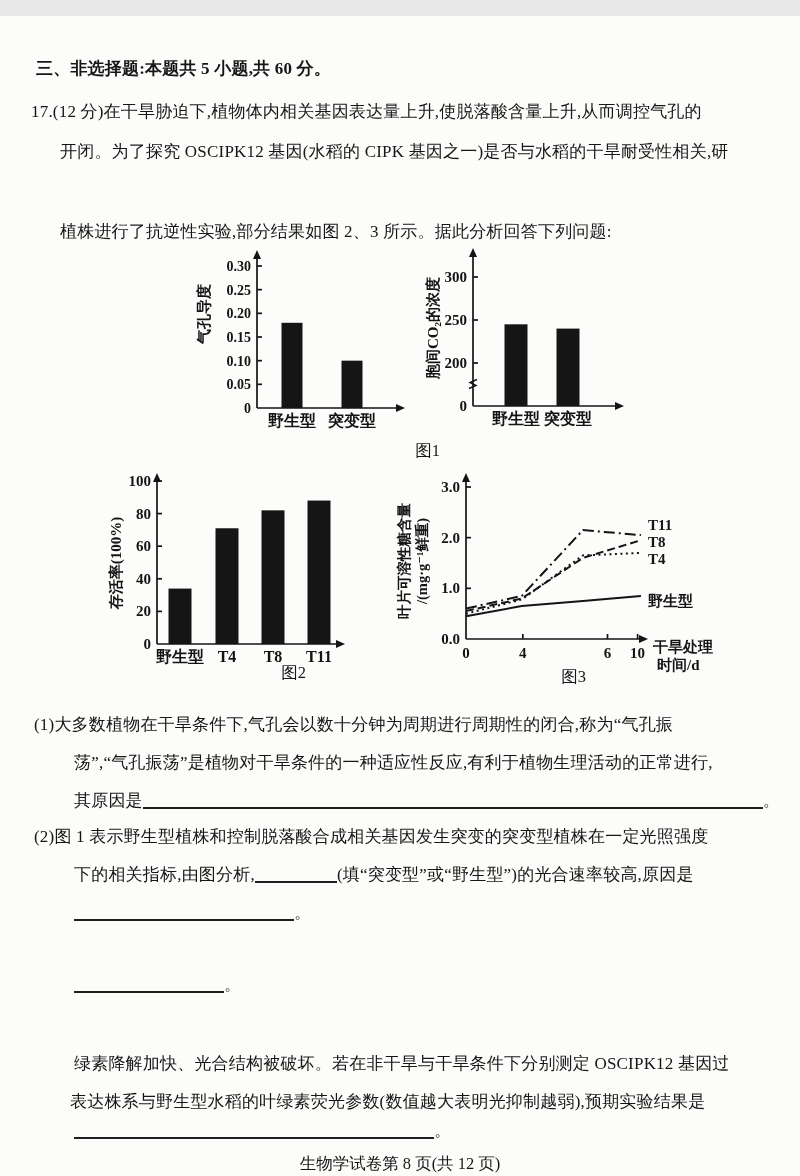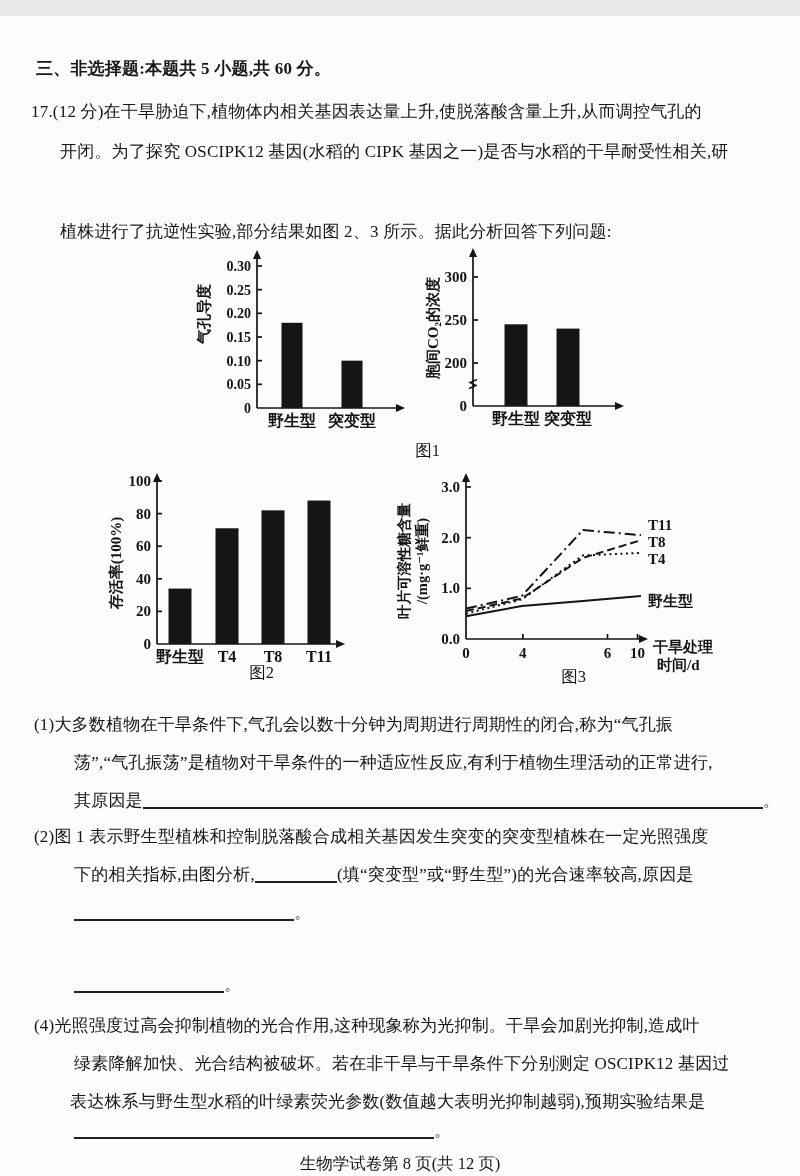--- a/index.html
+++ b/index.html
@@ -135,42 +135,41 @@
         <polyline points="71.0,143.1 126.8,130.5 187.9,89.9 245.9,72.2" fill="none" stroke="#141414" stroke-width="2" stroke-dasharray="8 4"></polyline>
         <polyline points="71.0,140.6 126.8,127.9 187.9,62.1 245.9,67.1" fill="none" stroke="#141414" stroke-width="2" stroke-dasharray="11 4 2 4"></polyline>
         <text x="253" y="62.133333333333354" font-size="15" font-weight="700">T11</text>
         <text x="253" y="79.2" font-size="15" font-weight="700">T8</text>
         <text x="253" y="95.86666666666667" font-size="15" font-weight="700">T4</text>
         <text x="253" y="137.93333333333334" font-size="15" font-weight="700">野生型</text>
         <text x="14" y="93" text-anchor="middle" font-size="14.5" font-weight="700" transform="rotate(-90 14 93)">叶片可溶性糖含量</text>
         <text x="32" y="93" text-anchor="middle" font-size="14.5" font-weight="700" transform="rotate(-90 32 93)">/(mg·g⁻¹鲜重)</text>
       </svg>
     </div>
-  <div class="caption" style="left:204px;top:646px;width:70px">图2</div>
+  <div class="caption" style="left:236px;top:646px;width:70px">图2</div>
   <div class="caption" style="left:516px;top:650px;width:70px">图3</div>
 
   <div class="tline" style="top:698px;left:34px">(1)大多数植物在干旱条件下,气孔会以数十分钟为周期进行周期性的闭合,称为“气孔振</div>
   <div class="tline" style="top:736px;left:74px">荡”,“气孔振荡”是植物对干旱条件的一种适应性反应,有利于植物生理活动的正常进行,</div>
   <div class="tline" style="top:774px;left:74px">
     <span>其原因是</span><span class="blank" style="width:620px"></span><span>。</span>
   </div>
 
   <div class="tline" style="top:810px;left:34px">(2)图 1 表示野生型植株和控制脱落酸合成相关基因发生突变的突变型植株在一定光照强度</div>
   <div class="tline" style="top:848px;left:74px">
     <span>下的相关指标,由图分析,</span><span class="blank" style="width:82px"></span><span>(填“突变型”或“野生型”)的光合速率较高,原因是</span>
   </div>
   <div class="tline" style="top:886px;left:74px">
     <span class="blank" style="width:220px"></span><span>。</span>
   </div>
 
   <div class="tline" style="top:958px;left:74px">
     <span class="blank" style="width:150px"></span><span>。</span>
   </div>
 
-  <div class="tline" style="top:999px;left:34px">(4)光照强度过高会抑制植物的光合作用,这种现象称为光抑制。干旱会加剧光抑制,造成叶</div>
   <div class="tline" style="top:1037px;left:74px">绿素降解加快、光合结构被破坏。若在非干旱与干旱条件下分别测定 OSCIPK12 基因过</div>
   <div class="tline" style="top:1075px;left:70px">表达株系与野生型水稻的叶绿素荧光参数(数值越大表明光抑制越弱),预期实验结果是</div>
   <div class="tline" style="top:1104px;left:74px">
     <span class="blank" style="width:360px"></span><span>。</span>
   </div>
 
   <div class="footer" style="top:1137px">生物学试卷第 8 页(共 12 页)</div>
 
 </div>
 

